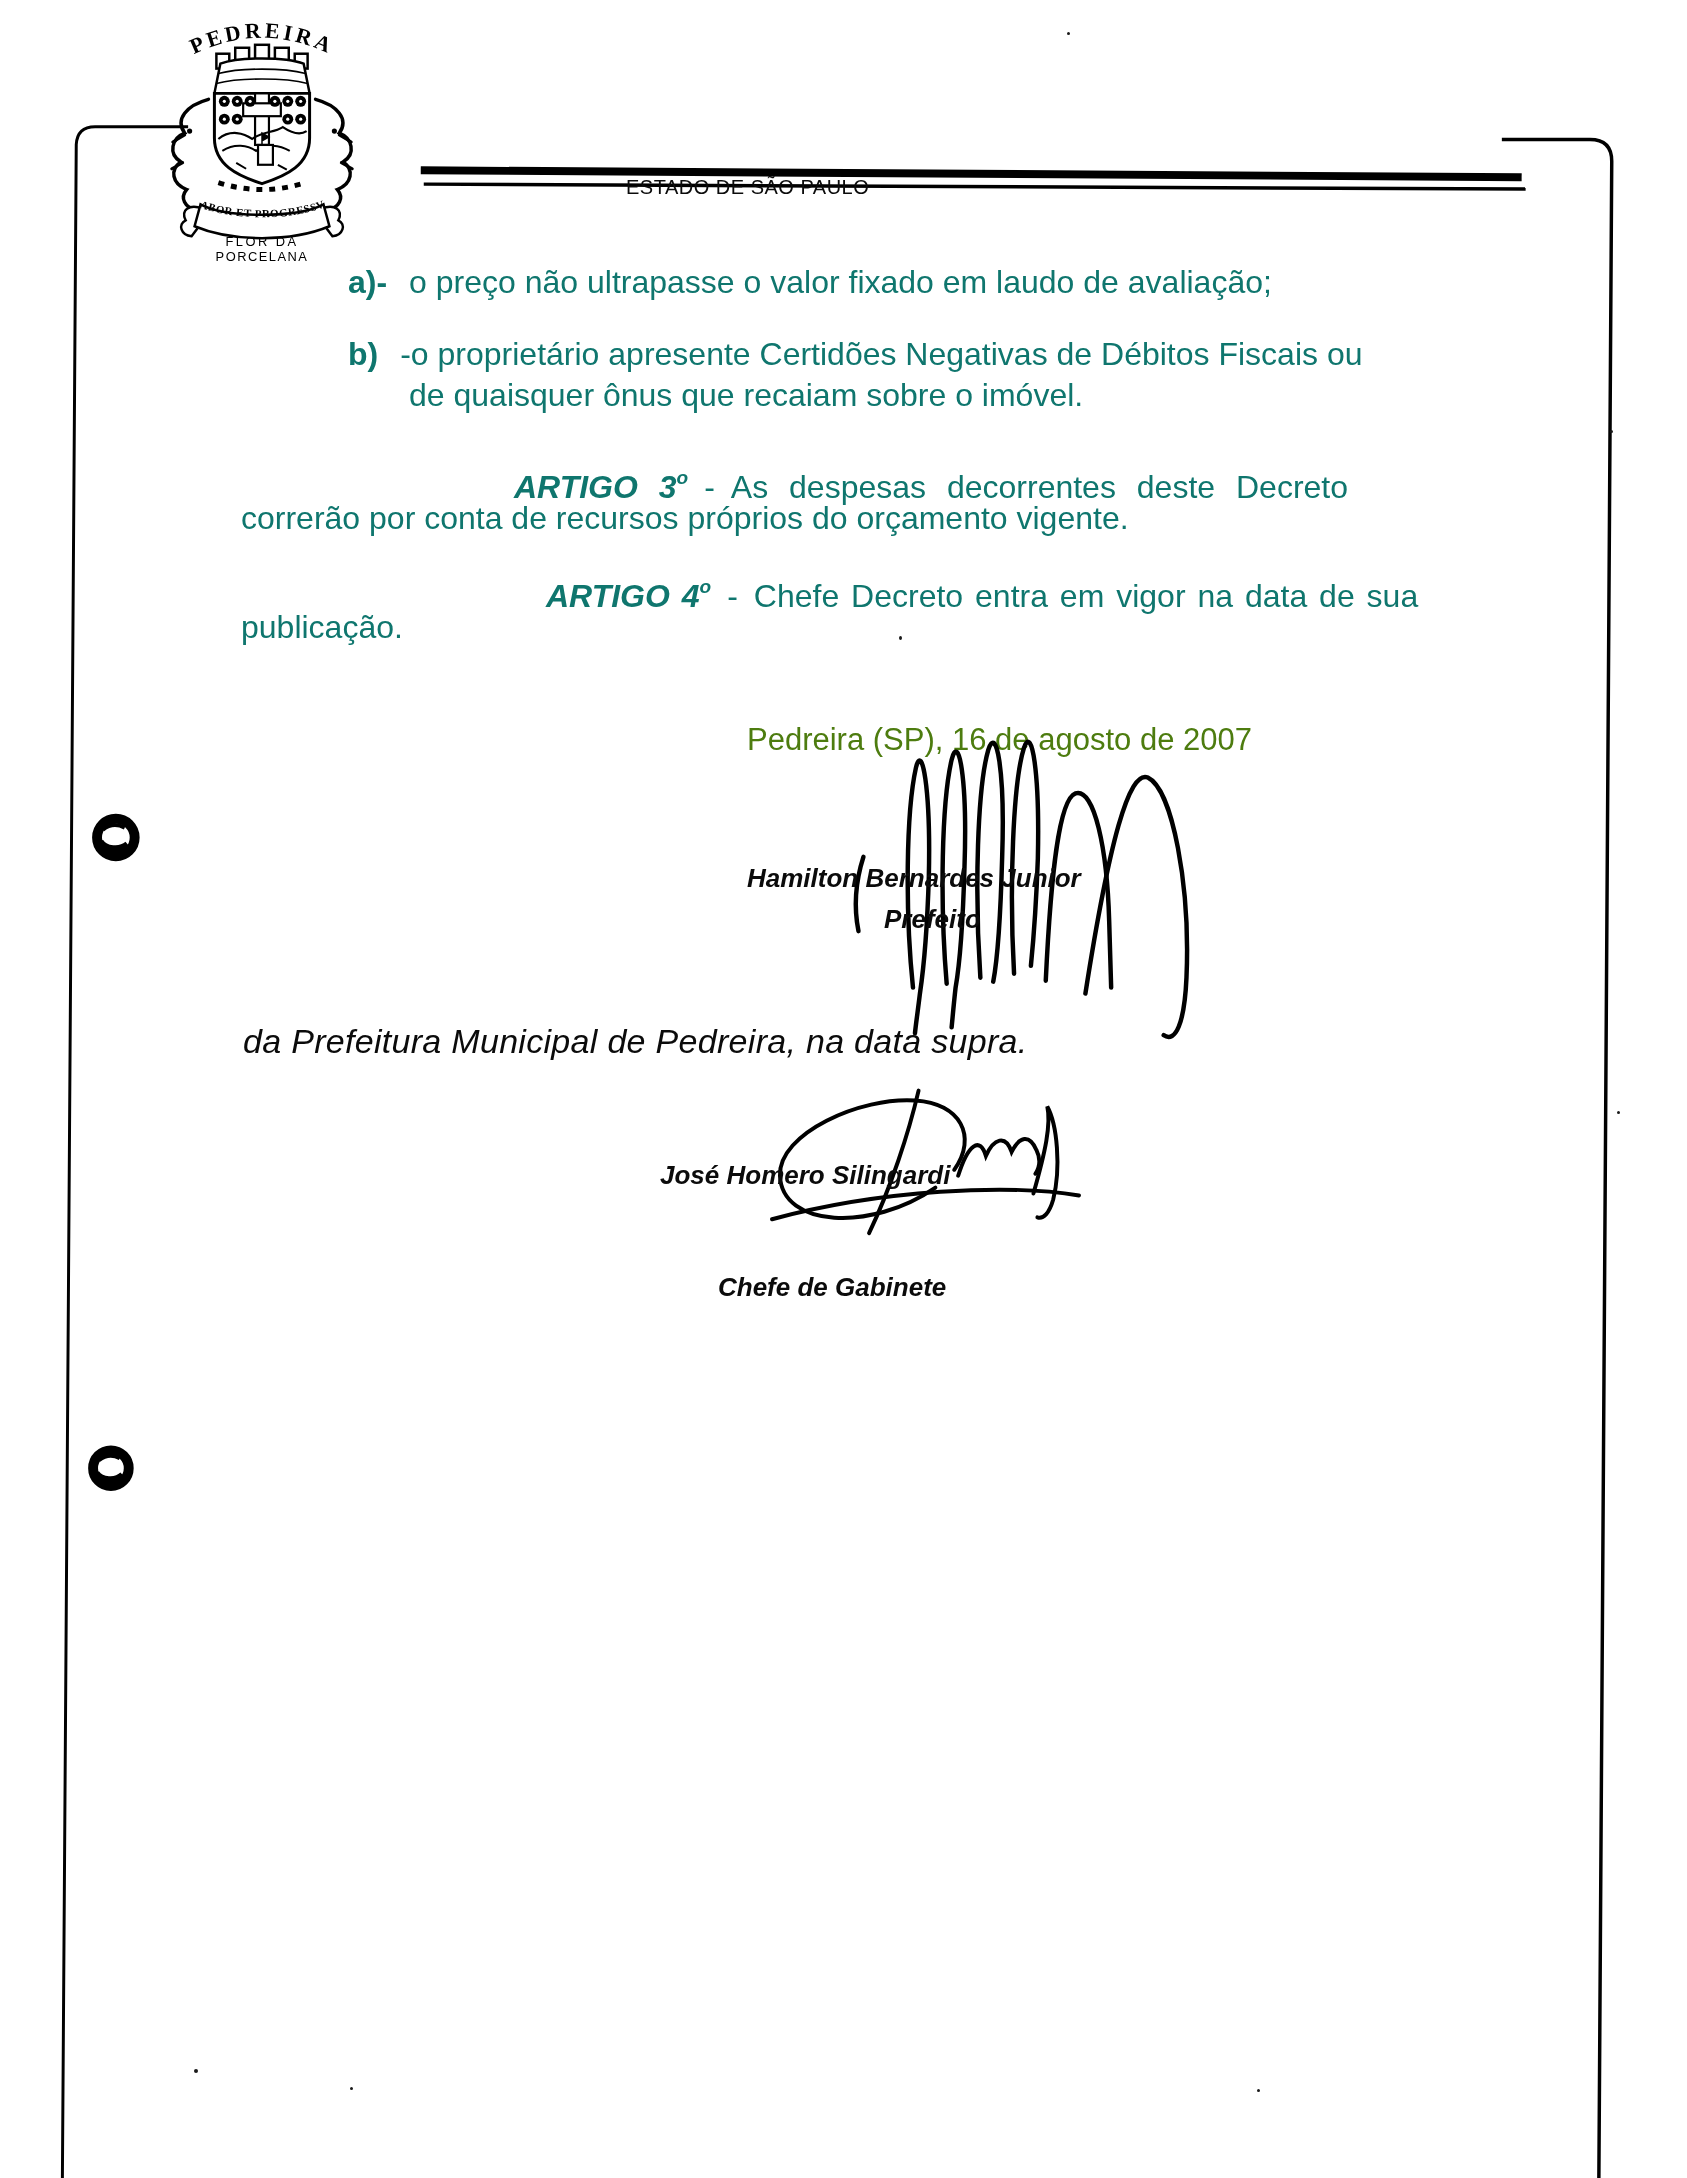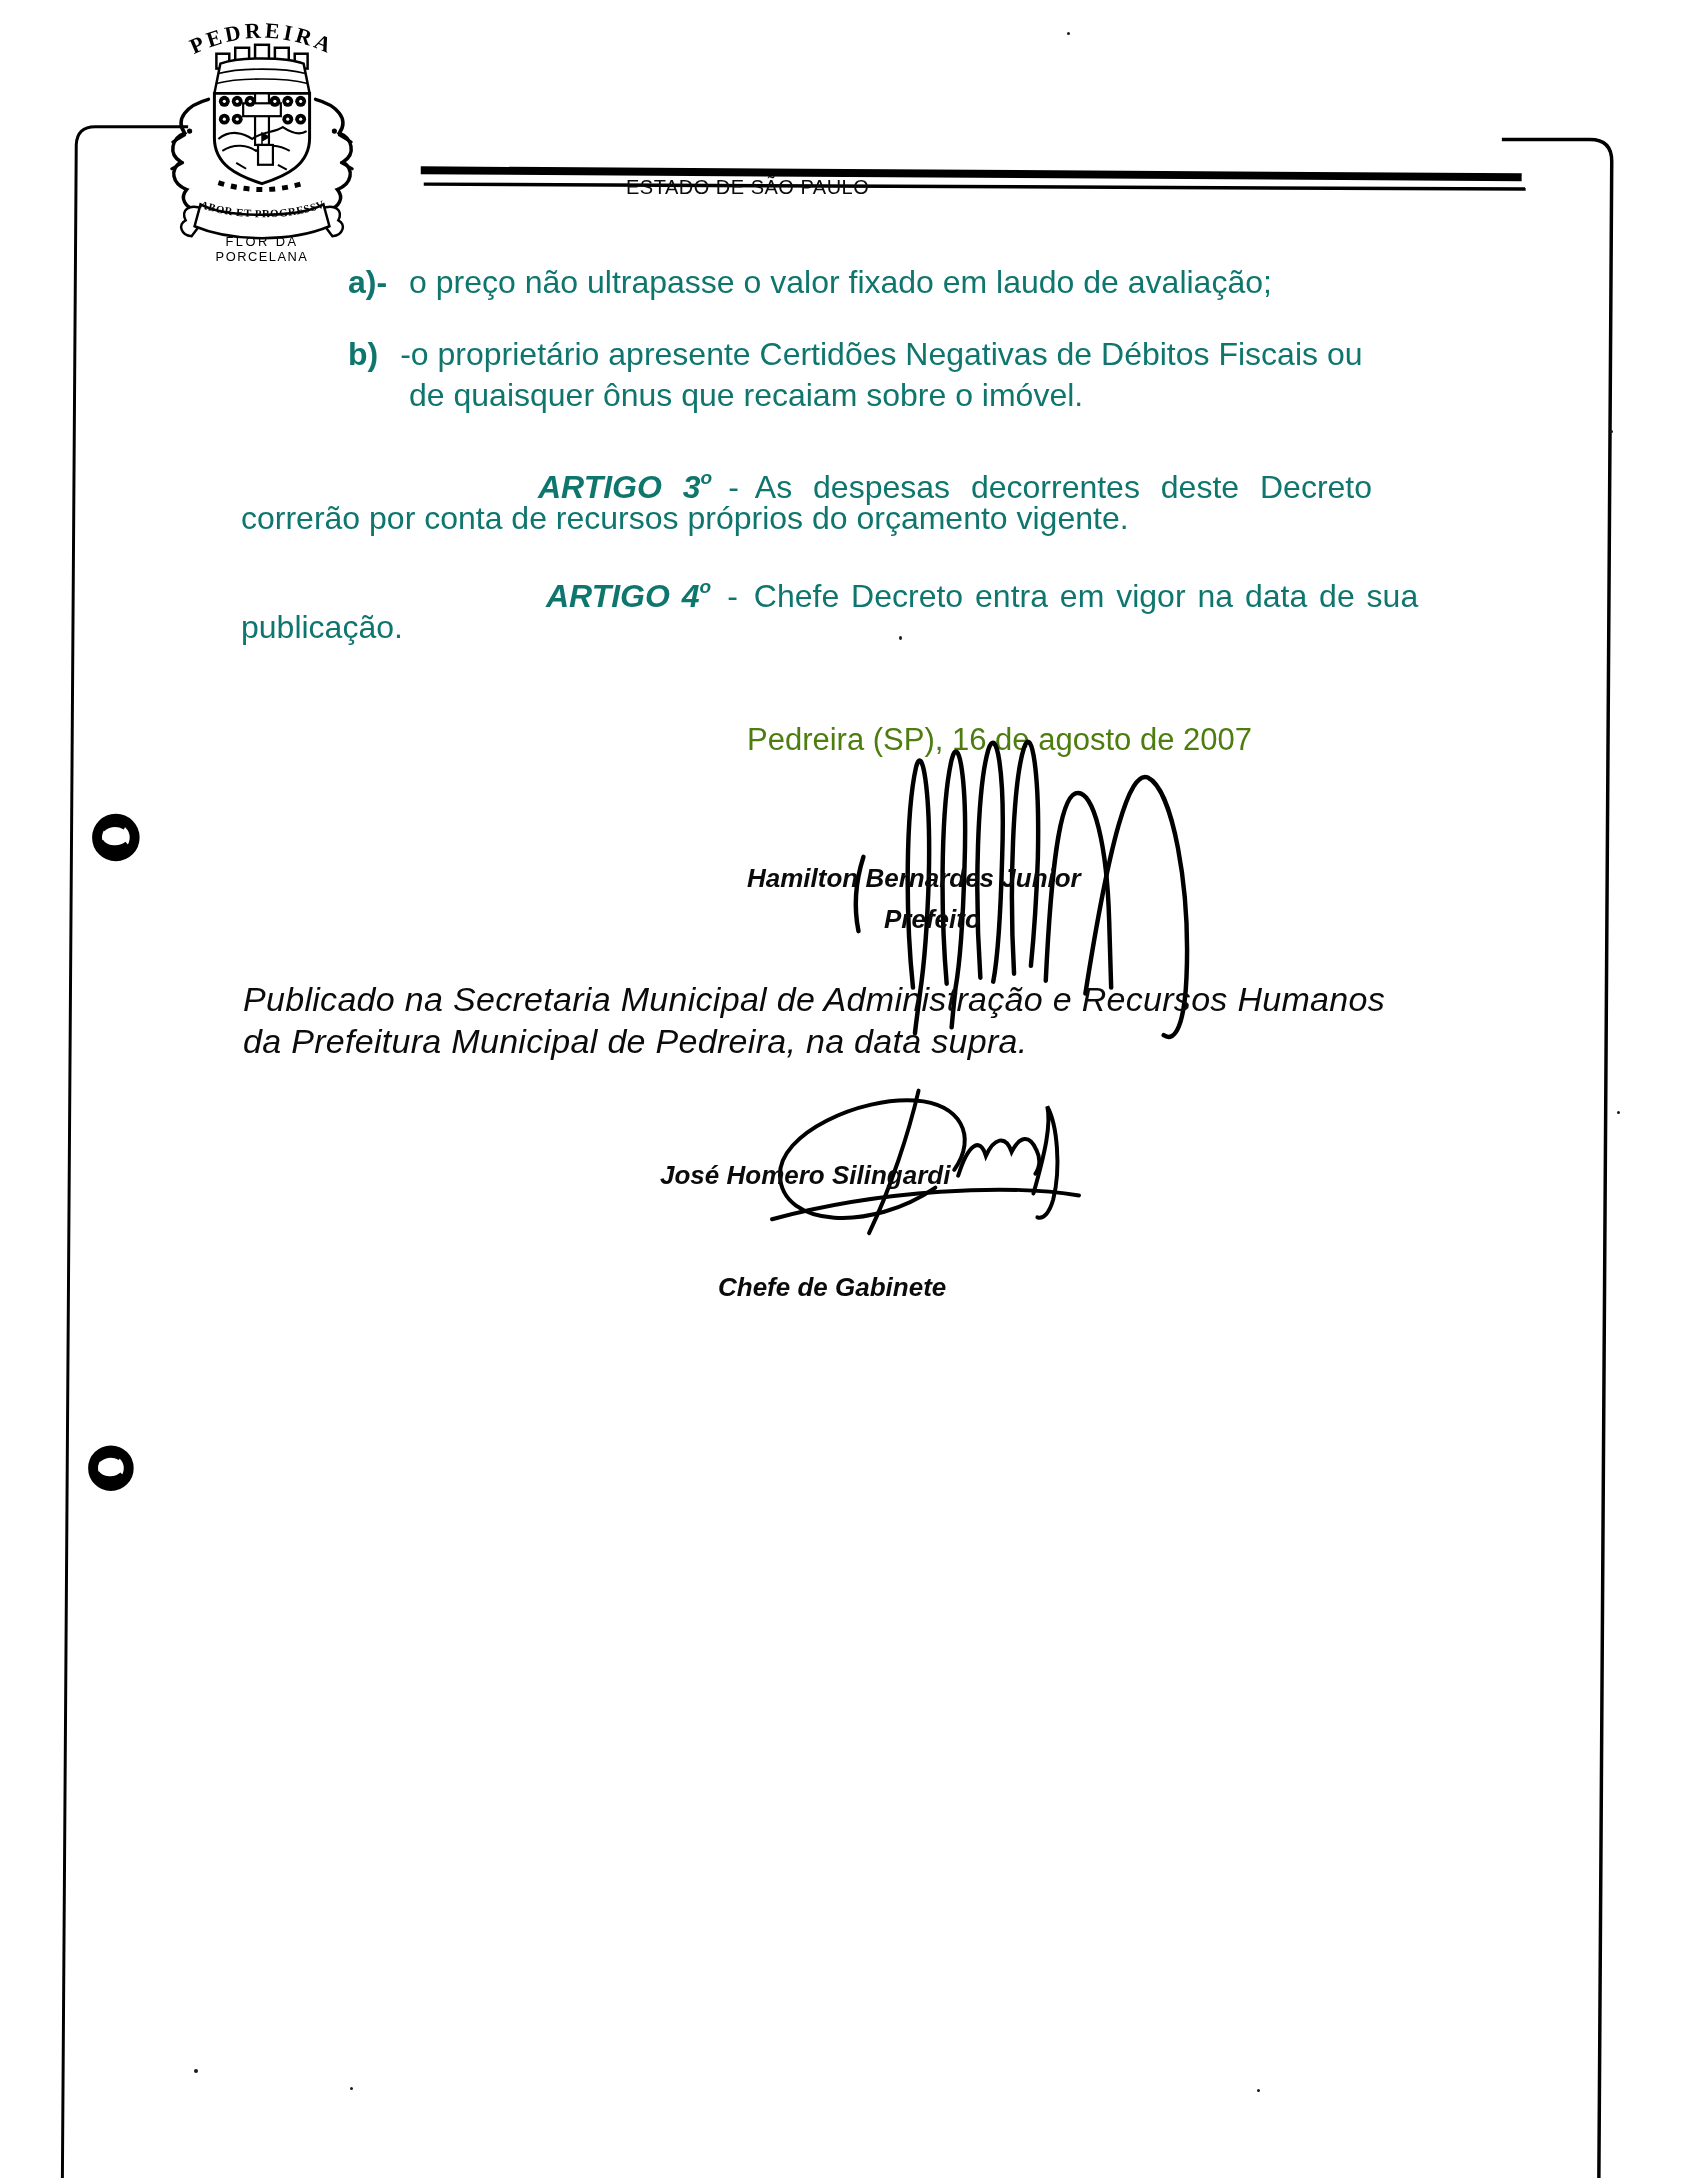--- a/index.html
+++ b/index.html
@@ -135,21 +135,21 @@
 
   <div class="line" style="left:348px;top:262px">
     <span class="b">a)-</span><span class="gap22"></span><span>o preço não ultrapasse o valor fixado em laudo de avaliação;</span>
   </div>
 
   <div class="line" style="left:348px;top:334px">
     <span class="b">b)</span><span class="gap22"></span><span>-o proprietário apresente Certidões Negativas de Débitos Fiscais ou</span>
   </div>
   <div class="line" style="left:409px;top:375px">de quaisquer ônus que recaiam sobre o imóvel.</div>
 
-  <div class="line" style="left:538px;top:458px;word-spacing:12px">
+  <div class="line" style="left:514px;top:458px;word-spacing:12px">
     <span class="art-label">ARTIGO 3</span><sup class="art-sup">o</sup><span class="art-sep">-</span><span>As despesas decorrentes deste Decreto</span>
   </div>
   <div class="line" style="left:241px;top:498px">correrão por conta de recursos próprios do orçamento vigente.</div>
 
   <div class="line" style="left:546px;top:567px;word-spacing:3px">
     <span class="art-label">ARTIGO 4</span><sup class="art-sup">o</sup><span class="art-sep">-</span><span>Chefe Decreto entra em vigor na data de sua</span>
   </div>
   <div class="line" style="left:241px;top:607px">publicação.</div>
 
   <div class="date-line" style="left:747px;top:722px">Pedreira (SP), 16 de agosto de 2007</div>
@@ -162,21 +162,20 @@
       <path d="M 180 252 C 174 165 177 60 188 22 C 196 -4 205 42 202 130 C 200 205 196 240 193 256"></path>
       <path d="M 214 248 C 209 160 213 55 224 20 C 232 -4 240 45 238 132 C 236 190 233 220 231 240"></path>
       <path d="M 246 255 C 251 150 259 72 276 66 C 295 60 308 122 310 195 L 312 262"></path>
       <path d="M 286 268 C 310 115 330 42 349 50 C 374 62 392 160 388 252 C 386 298 377 318 365 310"></path>
     </g>
   </svg>
 
   <div class="name-line" style="left:747px;top:863px">Hamilton Bernardes Junior</div>
   <div class="name-line" style="left:884px;top:904px">Prefeito</div>
 
-  <div class="pub-line" style="left:243px;top:980px">Publicado na Secretaria Municipal de Administração e Recursos Humanos</div>
   <div class="pub-line" style="left:243px;top:1022px">da Prefeitura Municipal de Pedreira, na data supra.</div>
 
   <svg class="abs" style="left:752px;top:1049px" width="347" height="198" viewBox="0 0 350 200">
     <g fill="none" stroke="#000" stroke-width="4" stroke-linecap="round">
       <path d="M 185 140 C 120 185 30 180 28 128 C 26 85 110 48 165 52 C 210 55 228 88 204 122"></path>
       <path d="M 168 42 C 158 85 140 140 118 186"></path>
       <path d="M 20 172 C 130 142 260 136 330 148"></path>
       <path d="M 208 128 C 218 96 230 88 236 108 C 244 90 256 86 262 104 C 270 88 280 86 287 102 C 292 112 290 120 286 126"></path>
       <path d="M 284 146 C 296 104 302 76 298 58 C 308 76 312 120 304 152 C 300 166 294 172 288 170"></path>
     </g>

